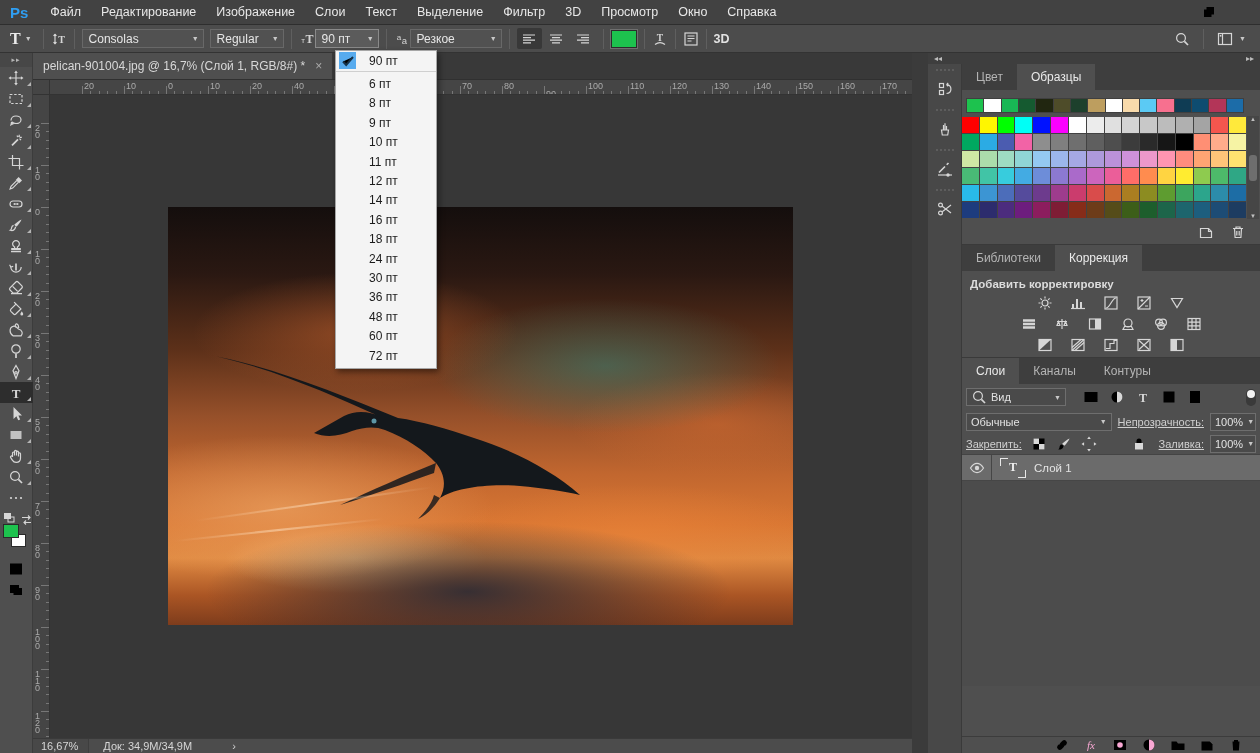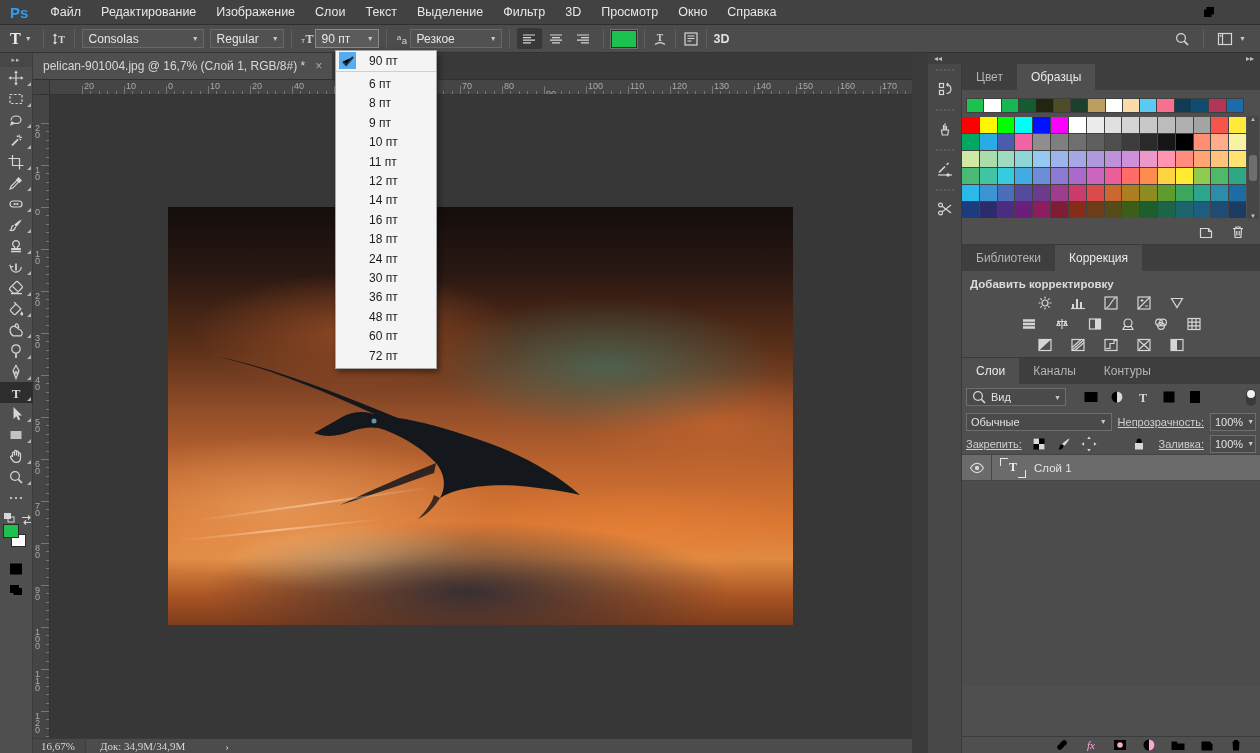--- a/index.html
+++ b/index.html
@@ -109,21 +109,21 @@
   .thumbT:after{right:0;bottom:0;border-left:none;border-top:none;}
   .thumbI{width:26px;height:20px;margin:0 8px;border:1px solid #2e2e2e;background:linear-gradient(180deg,#241712 0%,#6a3a20 40%,#c2672f 62%,#d97733 75%,#8a4220 100%);}
   .lname{font-size:11.5px;color:#e4e4e4;}
   .lname.italic{font-style:italic;}
   .llock{margin-left:auto;margin-right:10px;color:#d0d0d0;}
   #layers-empty{background:#4c4c4c;height:205px;}
   #layers-bottom{position:absolute;left:0;bottom:0;width:298px;height:17px;background:#4f4f4f;border-top:1px solid #3c3c3c;display:flex;align-items:center;justify-content:flex-end;gap:13px;padding-right:16px;}
   .lb-icon{color:#f9a8d4;display:flex;}
   .lb-icon.dim{color:#8f8f8f;}
   
-  #statusbar{position:absolute;left:33px;top:738px;width:879px;height:15px;background:#4c4c4c;border-top:1px solid #3a3a3a;display:flex;align-items:center;font-size:11px;color:#d6d6d6;font-family:Liberation Serif, serif;}
+  #statusbar{position:absolute;left:33px;top:738px;width:879px;height:15px;background:#4c4c4c;border-top:1px solid #3a3a3a;display:flex;align-items:center;font-size:11px;color:#d6d6d6;}
   #status-zoom{padding:0 10px 0 8px;border-right:1px solid #3e3e3e;height:100%;display:flex;align-items:center;background:#484848;}
   #status-doc{padding:0 14px;display:flex;align-items:center;gap:40px;}
   #status-arrow{color:#cfcfcf;font-size:11px;}
 </style>
 </head>
 <body>
 
 <div id="menubar">
   <span id="ps-logo">Ps</span>
   <div id="menu-items" style="display: flex;">

